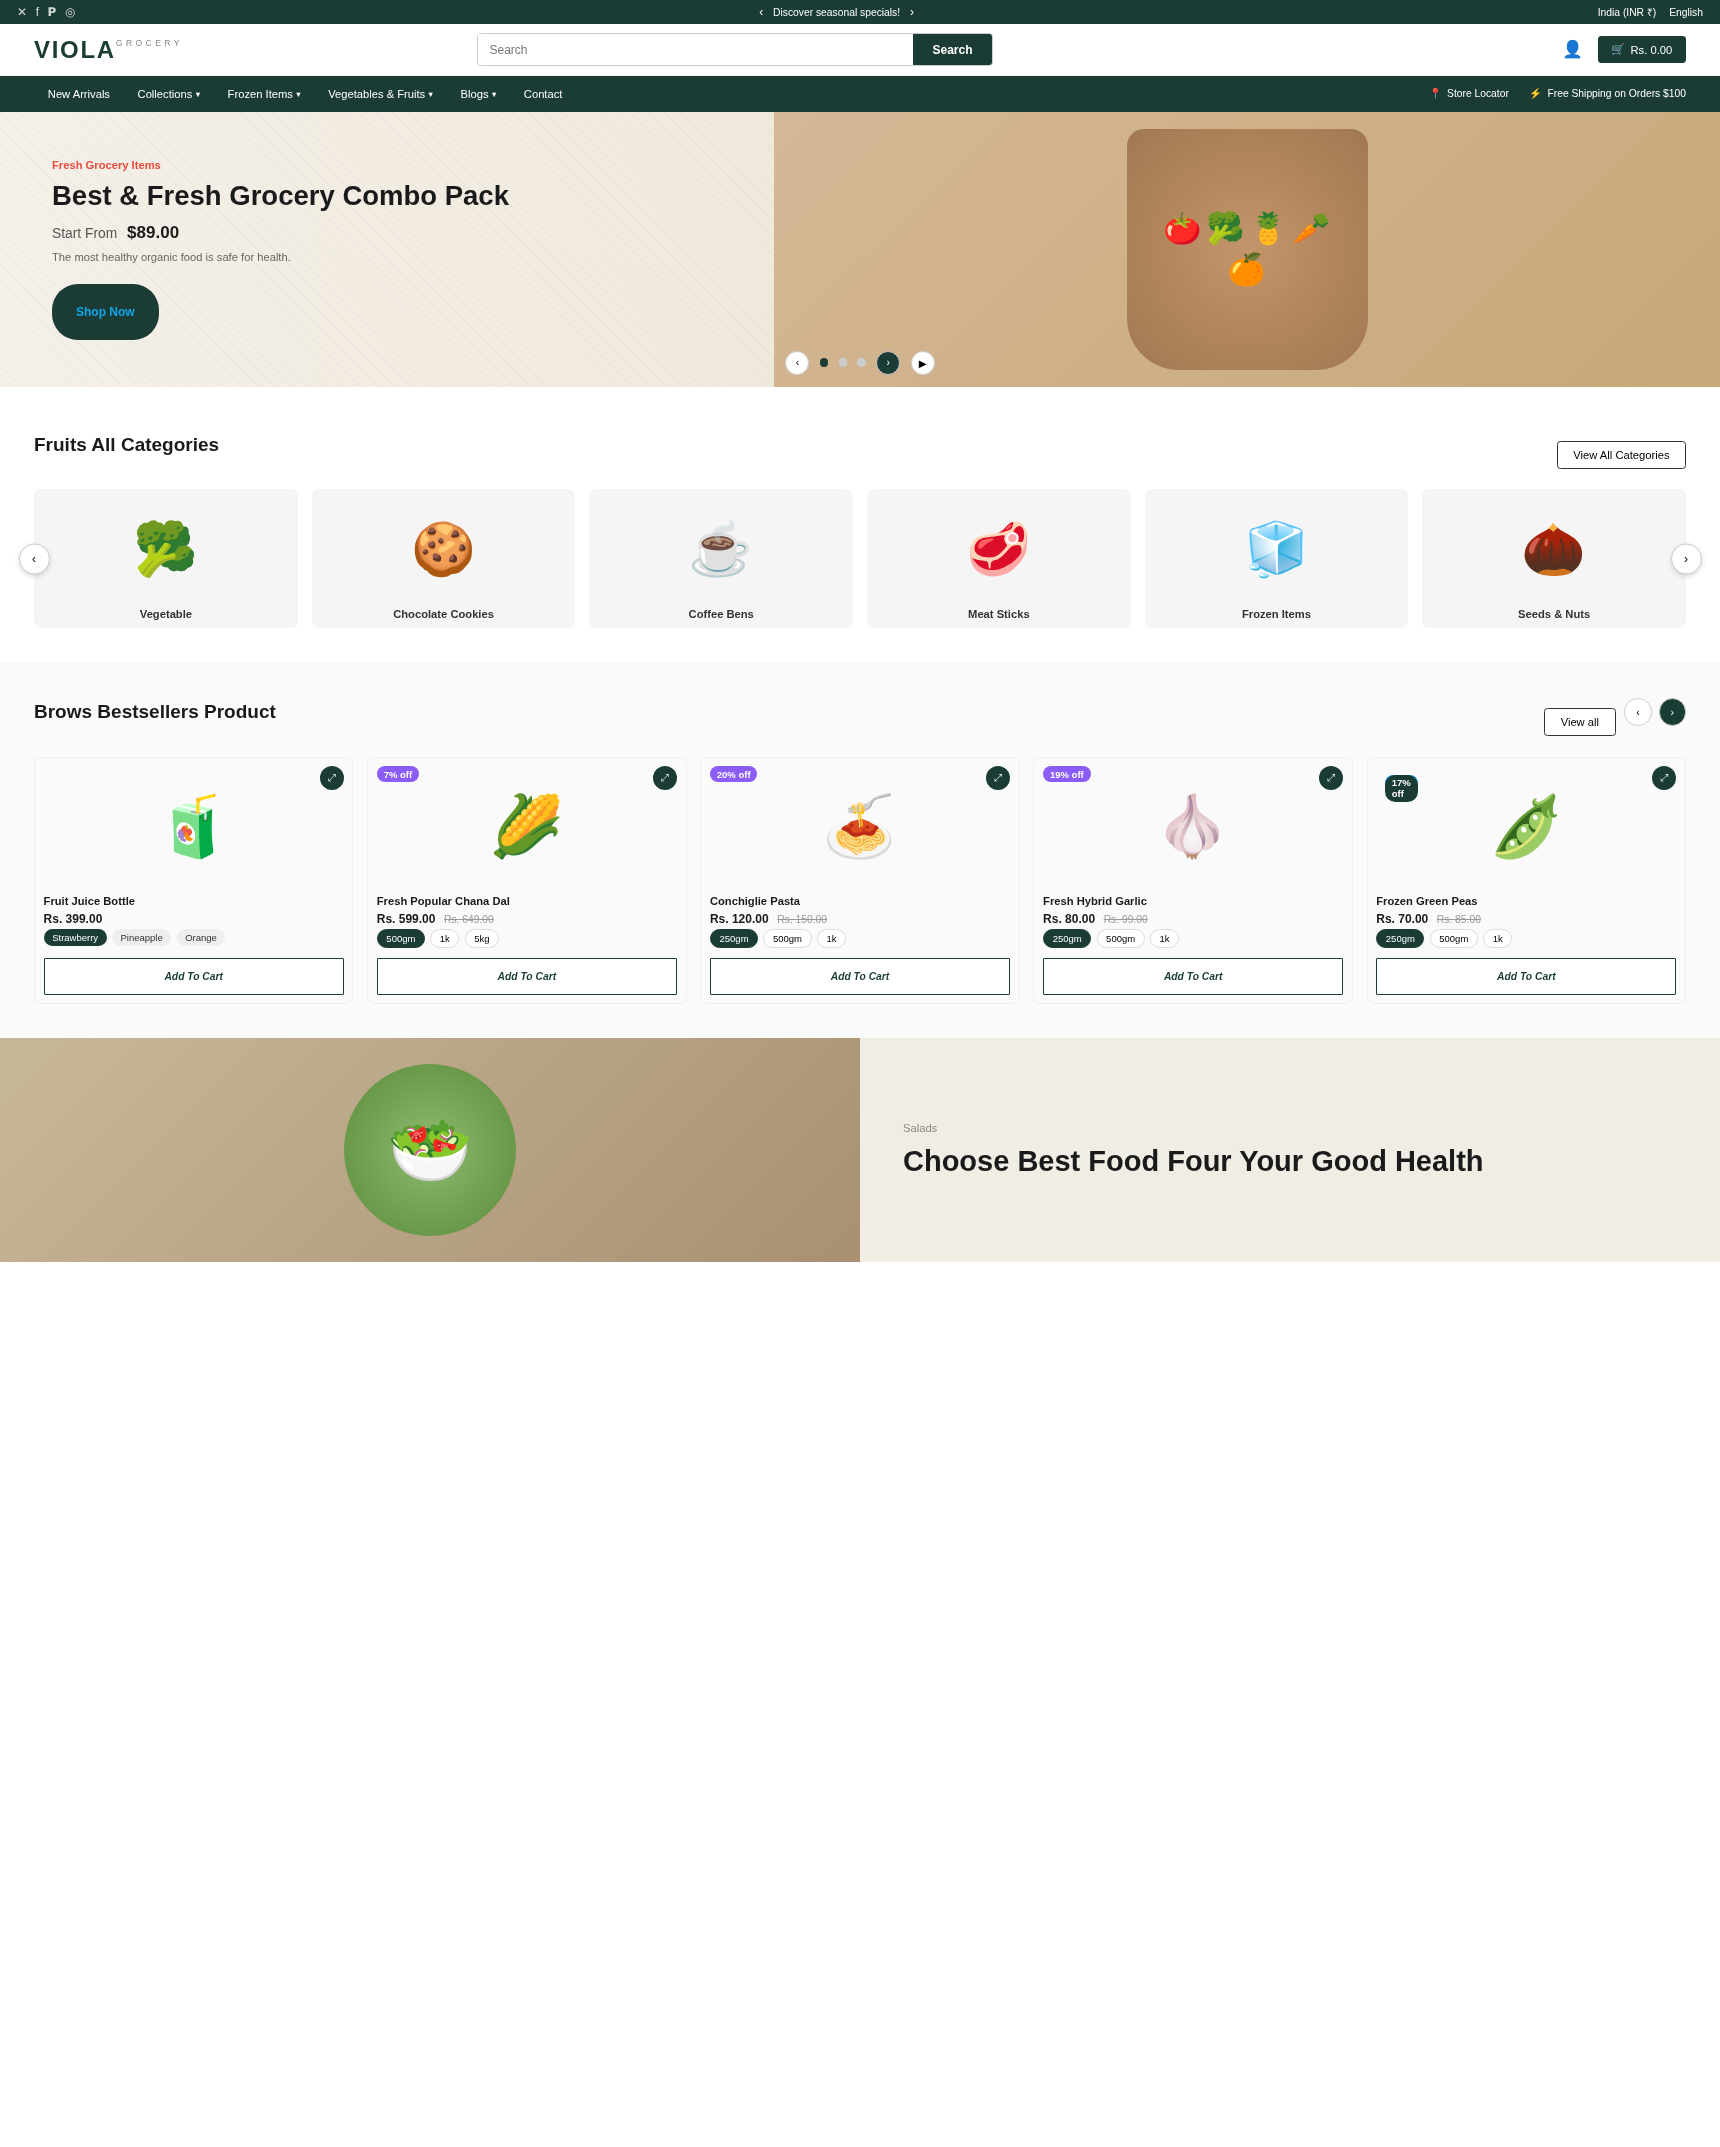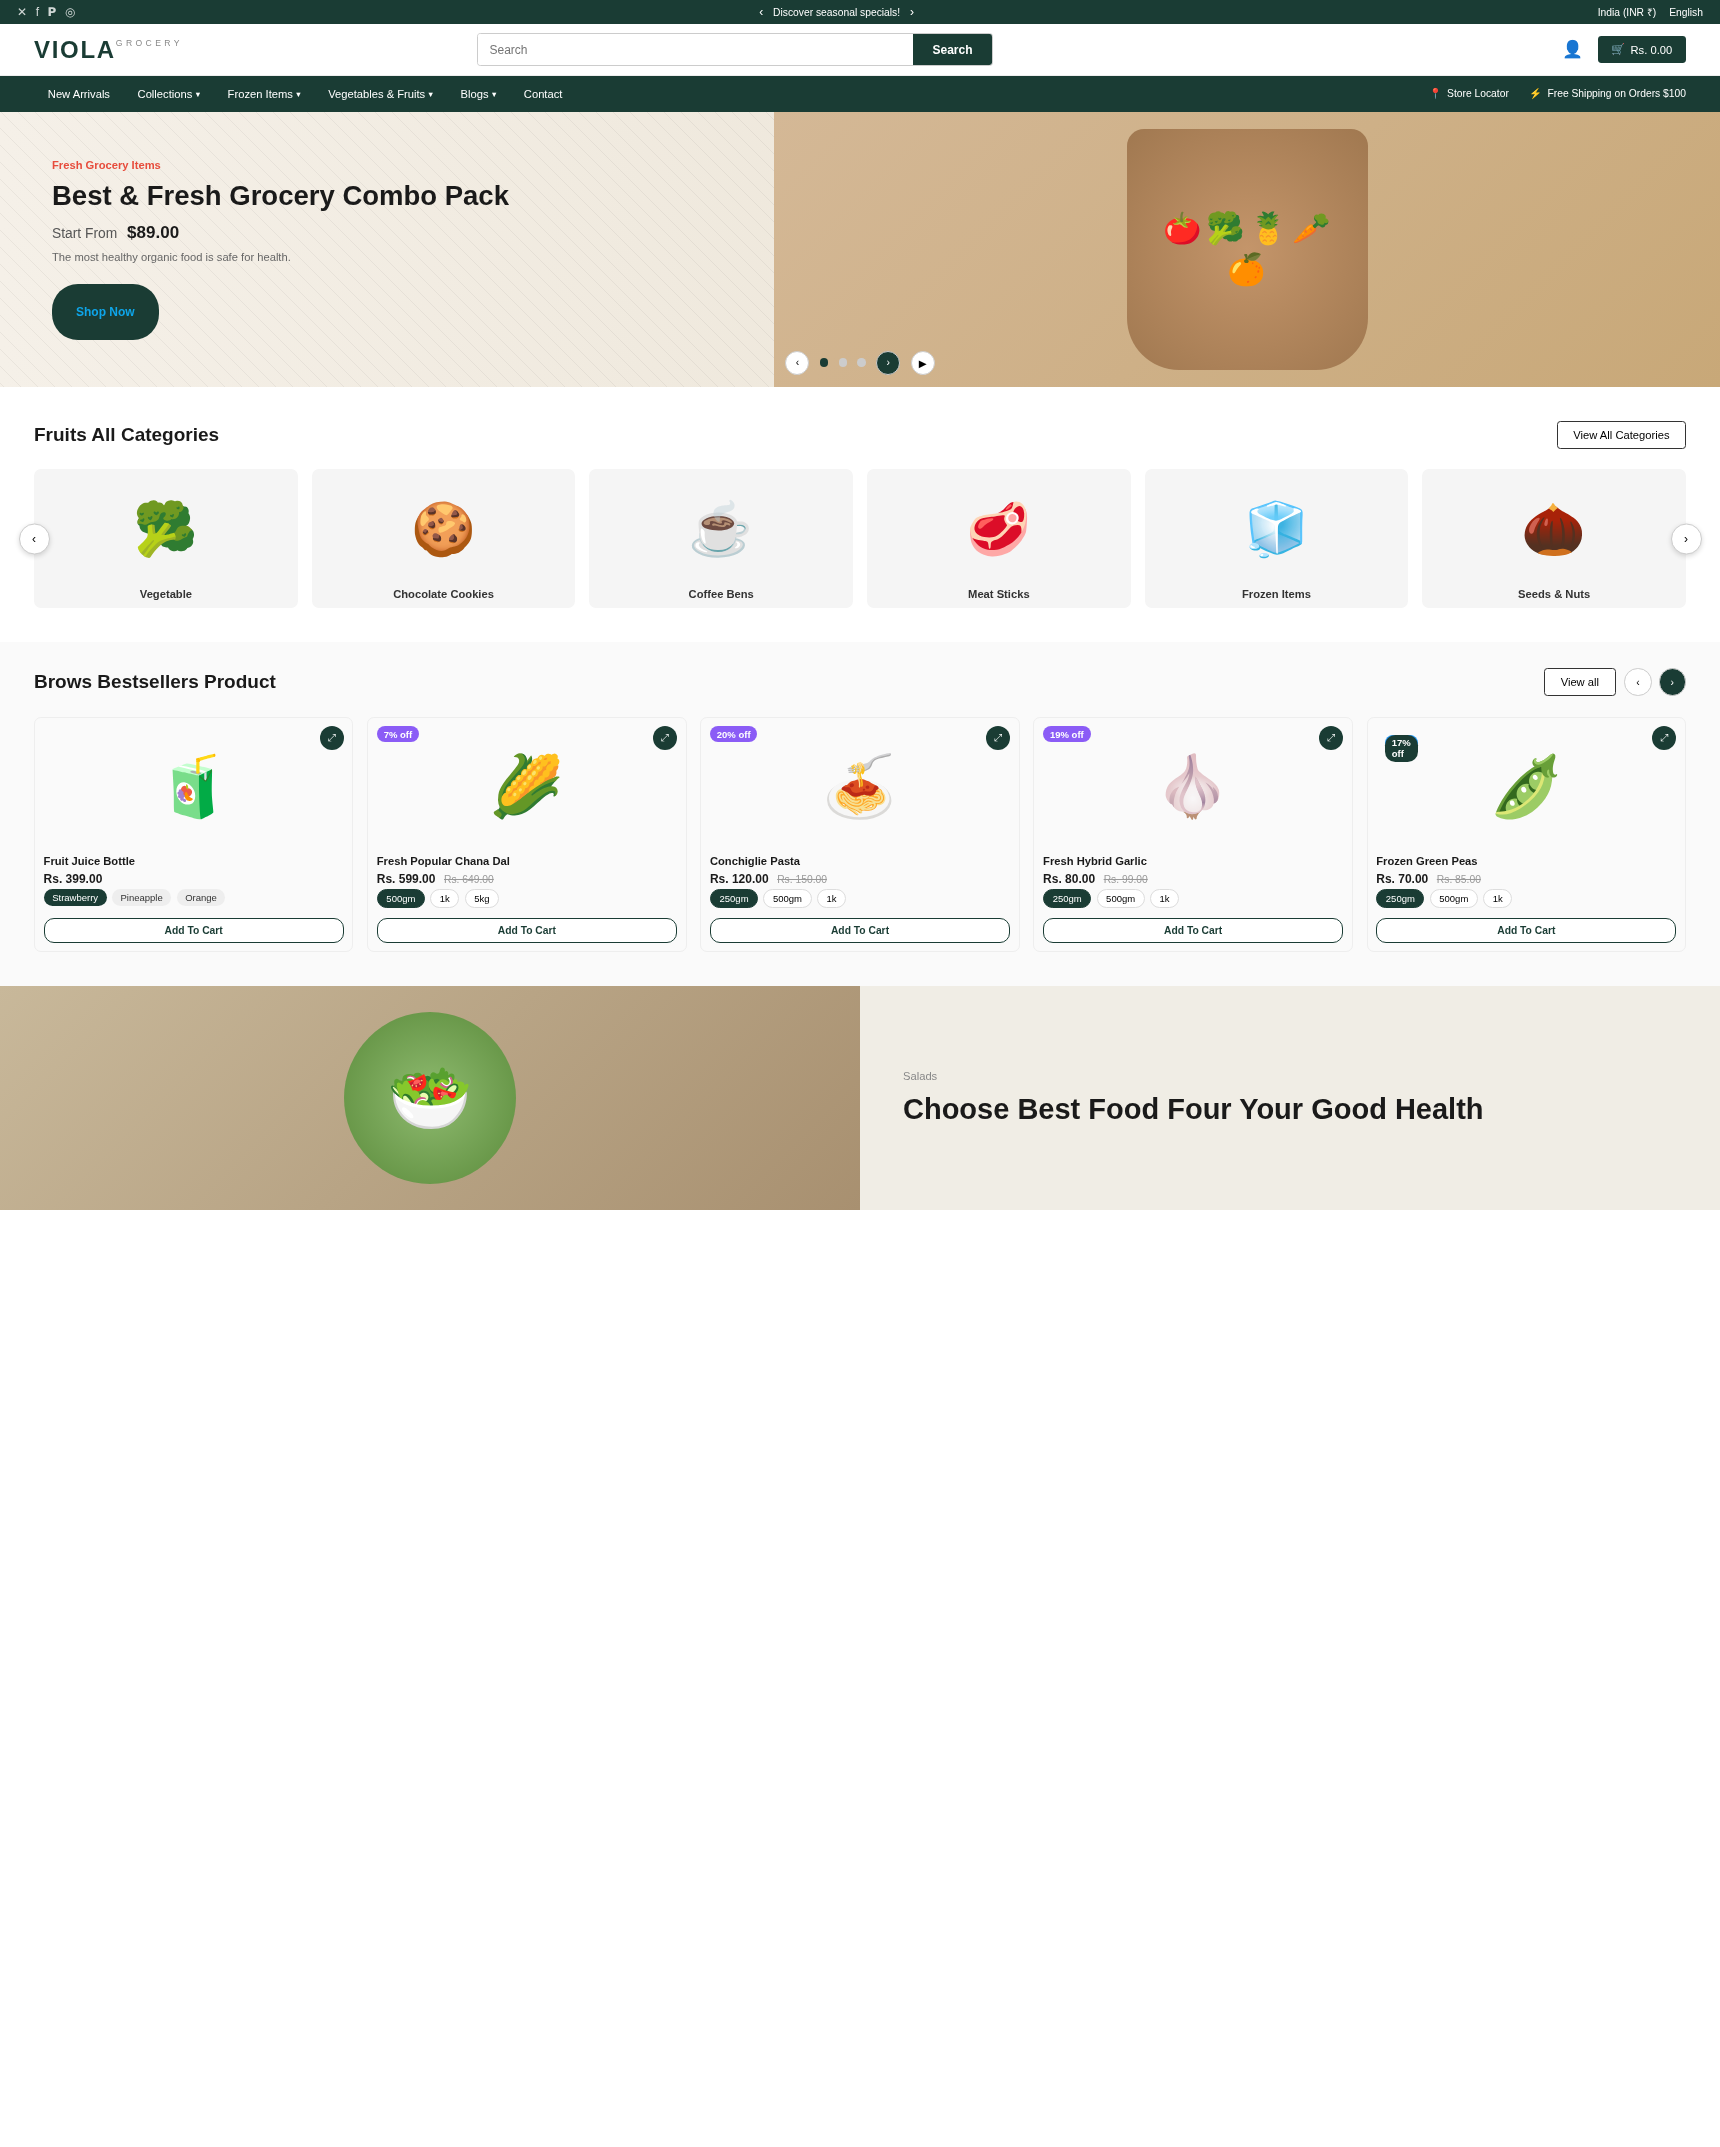--- a/index.html
+++ b/index.html
@@ -94,21 +94,21 @@
     .dot { width: 8.6px; height: 8.6px; border-radius: 50%; background: #ccc; cursor: pointer; }
     .dot.active { background: #1a3c34; }
     .hero-nav-arrow { width: 24px; height: 24px; border-radius: 50%; border: 0.9px solid #ccc; background: #fff; display: flex; align-items: center; justify-content: center; cursor: pointer; font-size: 10.3px; }
     .hero-nav-arrow.right-arrow { background: #1a3c34; color: #fff; }
     .hero-controls { position: absolute; bottom: 12px; left: 0; right: 0; display: flex; align-items: center; justify-content: center; gap: 10.3px; }
 
     
     .section { padding: 34px 34px; }
     .section-header { display: flex; align-items: center; justify-content: space-between; margin-bottom: 20.6px; }
     .section-title { font-size: 19px; font-weight: 800; color: #1a1a1a; }
-    .view-all-btn { border: 0.9px solid #333; background: #fff; padding: 6.9px 15.5px; border-radius: 3.4px; cursor: pointer; font-size: 11.2px; font-weight: 500; }
+    .view-all-btn { border: 0.9px solid #333; background: #fff; padding: 6.9px 15.5px; border-radius: 3.4px; cursor: pointer; font-size: 11.2px; font-weight: 500; margin-top: 20px; }
 
     
     .categories-grid { display: flex; gap: 13.8px; position: relative; }
     .category-card { flex: 1; background: #f5f5f5; border-radius: 6.9px; overflow: hidden; display: flex; flex-direction: column; align-items: center; padding: 8.6px; min-width: 103px; }
     .category-img { width: 100%; height: 103px; display: flex; align-items: center; justify-content: center; font-size: 52px; }
     .category-name { font-size: 11.2px; font-weight: 600; text-align: center; margin-top: 6.9px; color: #333; }
     .carousel-arrow { width: 31px; height: 31px; border-radius: 50%; border: 0.9px solid #ccc; background: #fff; display: flex; align-items: center; justify-content: center; cursor: pointer; font-size: 12px; position: absolute; top: 50%; transform: translateY(-50%); z-index: 2; box-shadow: 0 1.7px 5.2px rgba(0,0,0,0.15); }
     .carousel-arrow.left { left: -15.5px; }
     .carousel-arrow.right { right: -15.5px; }
 
@@ -120,21 +120,21 @@
     .badge-new { background: #2196F3; color: #fff; }
     .badge-off { background: #1a3c34; color: #fff; }
     .product-expand { position: absolute; top: 8.6px; right: 8.6px; width: 24px; height: 24px; border-radius: 50%; background: #1a3c34; color: #fff; border: none; cursor: pointer; font-size: 10.3px; display: flex; align-items: center; justify-content: center; }
     .product-img { width: 100%; height: 120px; display: flex; align-items: center; justify-content: center; font-size: 60px; margin-bottom: 8.6px; }
     .product-name { font-size: 11.2px; font-weight: 600; margin-bottom: 5.2px; color: #1a1a1a; }
     .product-price { font-size: 12px; font-weight: 700; color: #1a1a1a; margin-bottom: 3.4px; }
     .product-price .old-price { font-size: 10.3px; font-weight: 400; color: #999; text-decoration: line-through; margin-left: 5.2px; }
     .product-variants { display: flex; gap: 5.2px; flex-wrap: wrap; margin-bottom: 10.3px; }
     .variant-btn { padding: 2.6px 8.6px; border-radius: 12px; border: 0.9px solid #ddd; background: #fff; font-size: 9.5px; cursor: pointer; }
     .variant-btn.active { background: #1a3c34; color: #fff; border-color: #1a3c34; }
-    .add-to-cart-btn { border: 0.9px solid #1a3c34; background: #fff; color: #1a3c34; padding: 6px; border-radius: 10px; cursor: pointer; font-size: 10.3px; font-weight: 600; width: 100%; margin-top: auto; }
+    .add-to-cart-btn { border: 0.9px solid #1a3c34; background: #fff; color: #1a3c34; padding: 12px; border-radius: 1px; cursor: pointer; font-size: 10.3px; font-weight: 600; width: 100%; margin-top: auto; font-style: italic; }
     .flavors { display: flex; gap: 5.2px; flex-wrap: wrap; margin-bottom: 10.3px; }
     .flavor-tag { padding: 2.6px 8.6px; border-radius: 12px; background: #1a3c34; color: #fff; font-size: 9.5px; cursor: pointer; }
     .flavor-tag.light { background: #eee; color: #333; }
     .products-section-header { display: flex; align-items: center; gap: 23px; }
     .nav-arrows-inline { display: flex; gap: 6.9px; }
     .nav-arrow-circle { width: 27.5px; height: 27.5px; border-radius: 50%; border: 0.9px solid #ccc; background: #fff; cursor: pointer; display: flex; align-items: center; justify-content: center; font-size: 10.3px; }
     .nav-arrow-circle.active { background: #1a3c34; color: #fff; }
 
     
     .bottom-banner { display: flex; background: #f0ede5; overflow: hidden; }

